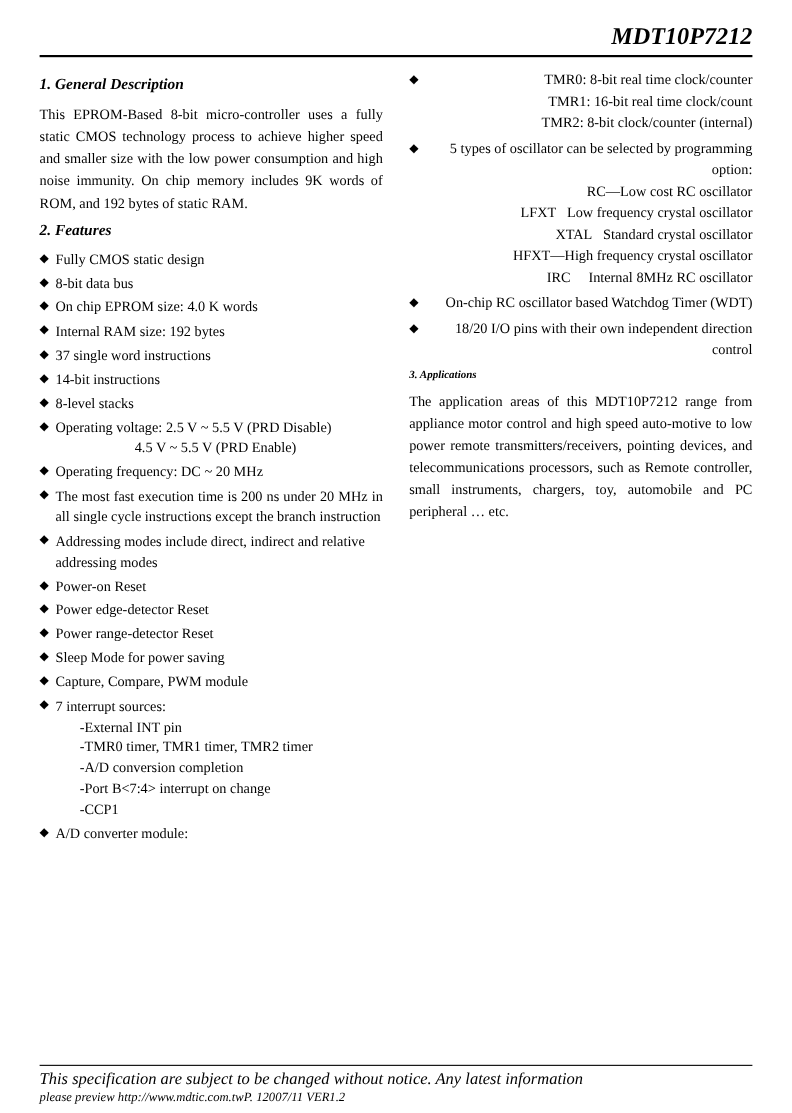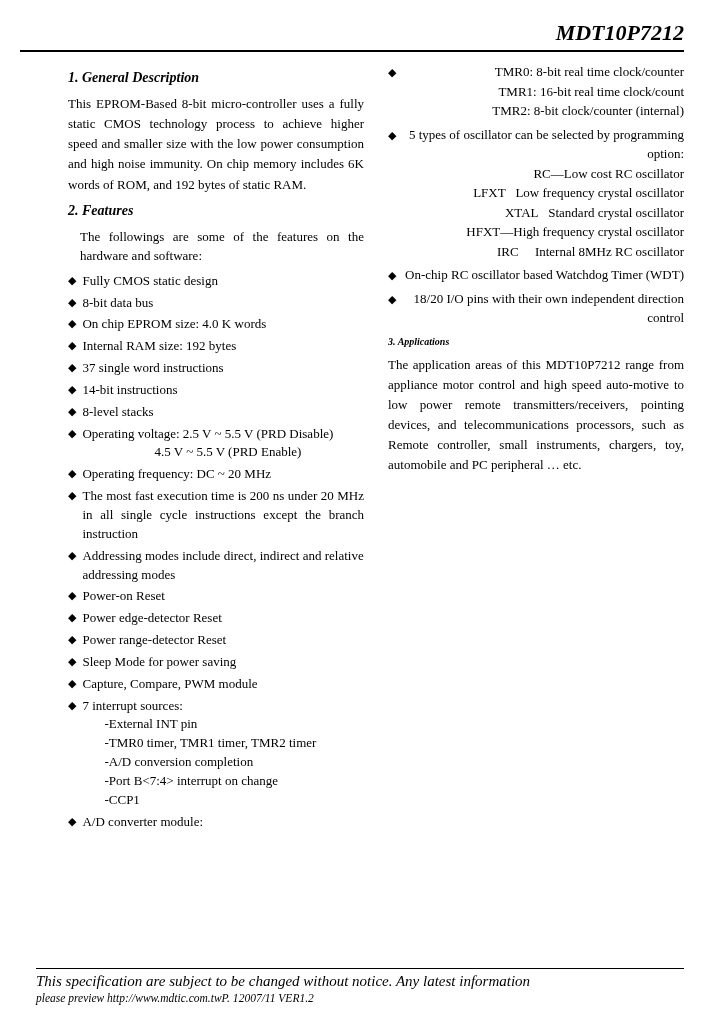--- a/index.html
+++ b/index.html
@@ -8,41 +8,40 @@
       min-height: 1012px;
       background: #fff;
       font-family: Times New Roman, Times, serif;
       font-size: 13px;
       color: #000;
       position: relative;
     }
     .page {
       width: 720px;
       min-height: 1012px;
-      padding: 20px 36px 0 20px;
+      padding: 20px 36px 0 36px;
       position: relative;
     }
     .header-title {
       text-align: right;
       font-size: 22px;
       font-weight: bold;
       font-style: italic;
       font-family: Times New Roman, serif;
       padding-bottom: 4px;
       border-bottom: 2px solid #000;
       margin-bottom: 10px;
     }
     .two-col {
       display: flex;
       gap: 24px;
     }
     .col-left {
       flex: 1;
       min-width: 0;
-      margin-left: 48px;
     }
     .col-right {
       flex: 1;
       min-width: 0;
     }
     .section-title {
       font-size: 14px;
       font-weight: bold;
       font-style: italic;
       margin-bottom: 8px;
@@ -147,24 +146,23 @@
 </head>
 <body>
 
 <div class="page">
   <div class="header-title">MDT10P7212</div>
 
   <div class="two-col">
 
     <div class="col-left">
       <div class="section-title">1. General Description</div>
-      <p>This EPROM-Based 8-bit micro-controller uses a fully static CMOS technology process to achieve higher speed and smaller size with the low power consumption and high noise immunity. On chip memory includes 6K words of ROM, and 192 bytes of static RAM.</p>
+      <p>This EPROM-Based 8-bit micro-controller uses a fully static CMOS technology process to achieve higher speed and smaller size with the low power consumption and high noise immunity. On chip memory includes 9K words of ROM, and 192 bytes of static RAM.</p>
 
       <div class="section-title">2. Features</div>
-      <p class="features-intro">The followings are some of the features on the hardware and software:</p>
 
       <ul class="bullet-list">
         <li>
             <span class="bullet">◆</span>
             <span class="text">Fully CMOS static design</span>
           </li>
         <li>
             <span class="bullet">◆</span>
             <span class="text">8-bit data bus</span>
           </li>

